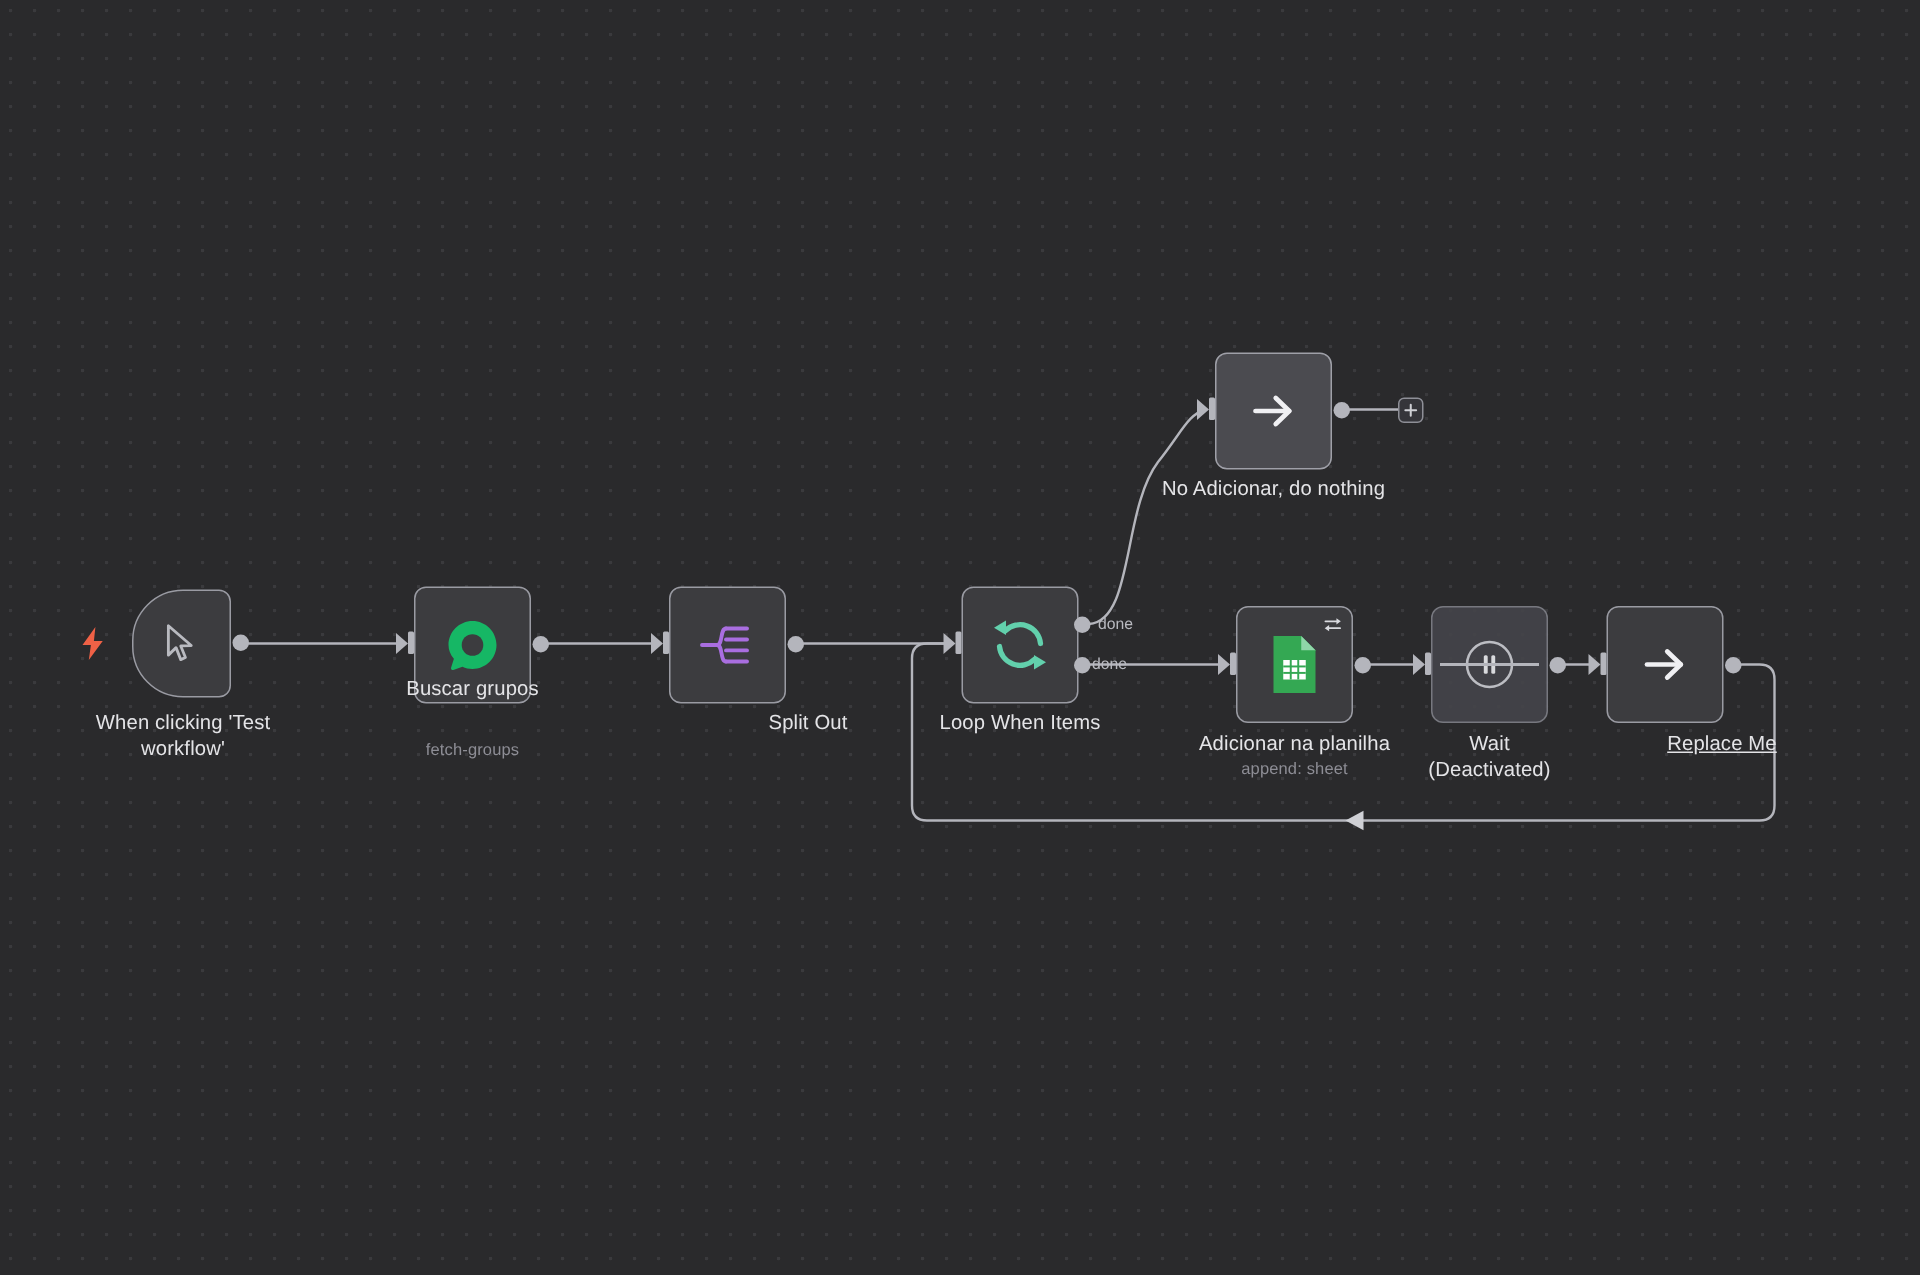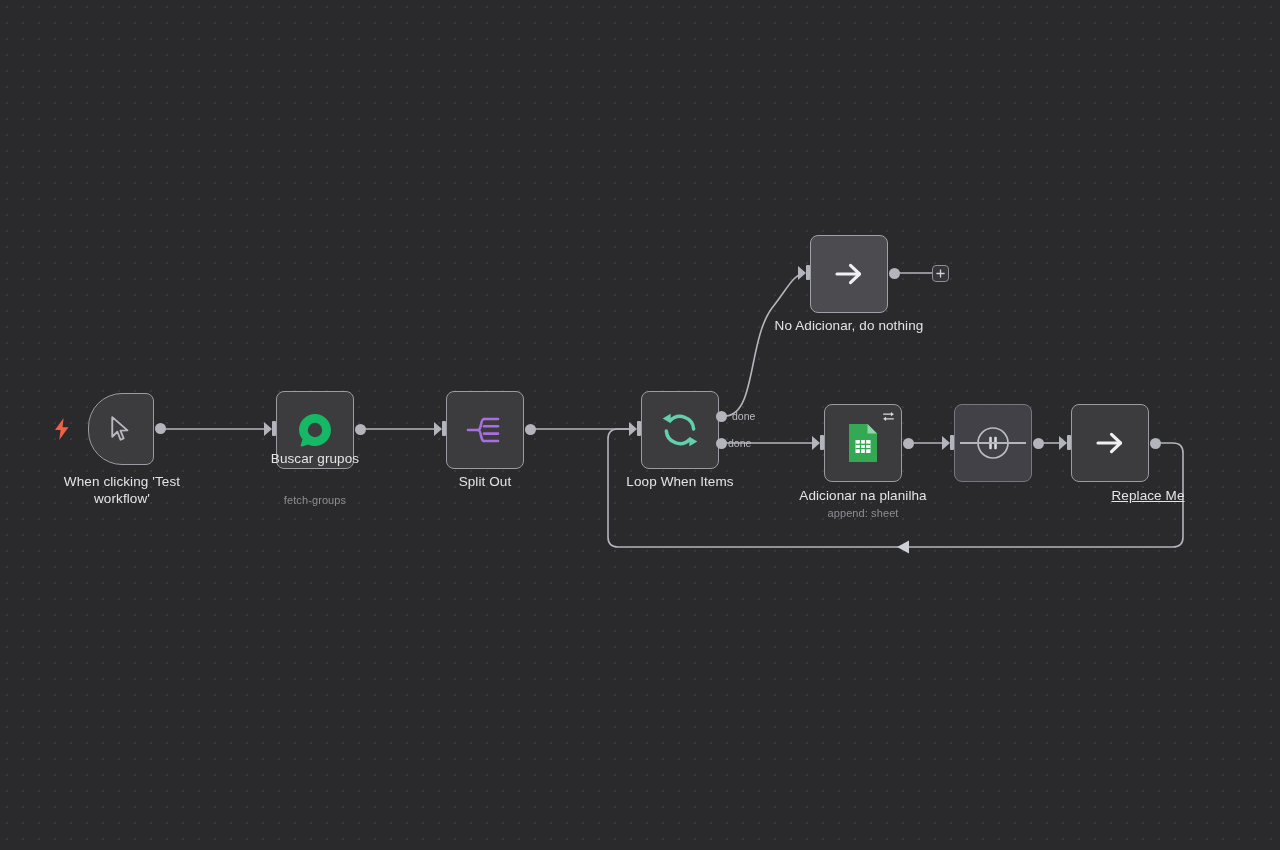--- a/index.html
+++ b/index.html
@@ -170,21 +170,21 @@
         <path d="M13 18 C17 18 15 7 19 7"></path>
         <path d="M13 18 C17 18 15 29 19 29"></path>
         <path d="M19 7 H33"></path>
         <path d="M19 14.3 H33"></path>
         <path d="M19 21.6 H33"></path>
         <path d="M19 29 H33"></path>
       </g>
     </svg>
   </div>
   <div class="port" style="left:525px; top:424px;"></div>
-  <div class="node-label" style="left:405px; top:473px; width:160px;">Split Out</div>
+  <div class="node-label" style="left:405px; top:473px; width:160px;text-align:right;">Split Out</div>
 
   <div class="in-arrow" style="left:629px; top:422px;"></div>
   <div class="in-bar" style="left:637px; top:421px;"></div>
   <div class="node" style="left:641px; top:391px; width:78px; height:78px;">
     <svg width="40" height="40" viewBox="0 0 24 24">
       <g fill="none" stroke="#62d0ac" stroke-width="2.1" stroke-linecap="round">
         <path d="M20.2 11.4 A8.2 8.2 0 0 0 6.2 6.3"></path>
         <path d="M3.8 12.6 A8.2 8.2 0 0 0 17.8 17.7"></path>
       </g>
       <polygon points="6.4,2.2 6.4,8.0 1.6,5.1" fill="#62d0ac"></polygon>
@@ -250,20 +250,22 @@
     <svg width="44" height="44" viewBox="0 0 44 44">
       <circle cx="22" cy="22" r="15" fill="none" stroke="#c9cad0" stroke-width="1.7"></circle>
       <g fill="#e8e9ed">
         <rect x="18.2" y="15.8" width="2.6" height="12.4" rx="1"></rect>
         <rect x="23.2" y="15.8" width="2.6" height="12.4" rx="1"></rect>
       </g>
     </svg>
   </div>
   <div style="position:absolute; left:960px; top:442.2px; width:66px; height:1.6px; background:#b4b5bc;"></div>
   <div class="port" style="left:1033px; top:438px;"></div>
+  <div class="node-label" style="left:913px; top:487px; width:160px;">Wait
+(Deactivated)</div>
 
   <div class="in-arrow" style="left:1059px; top:436px;"></div>
   <div class="in-bar" style="left:1067px; top:435px;"></div>
   <div class="node" style="left:1071px; top:404px; width:78px; height:78px;">
     <svg width="36" height="36" viewBox="0 0 24 24">
       <g stroke="#f0f0f3" stroke-width="2.1" stroke-linecap="round" stroke-linejoin="round" fill="none">
         <path d="M4 12 H19"></path>
         <path d="M13 6.2 L19 12 L13 17.8"></path>
       </g>
     </svg>

